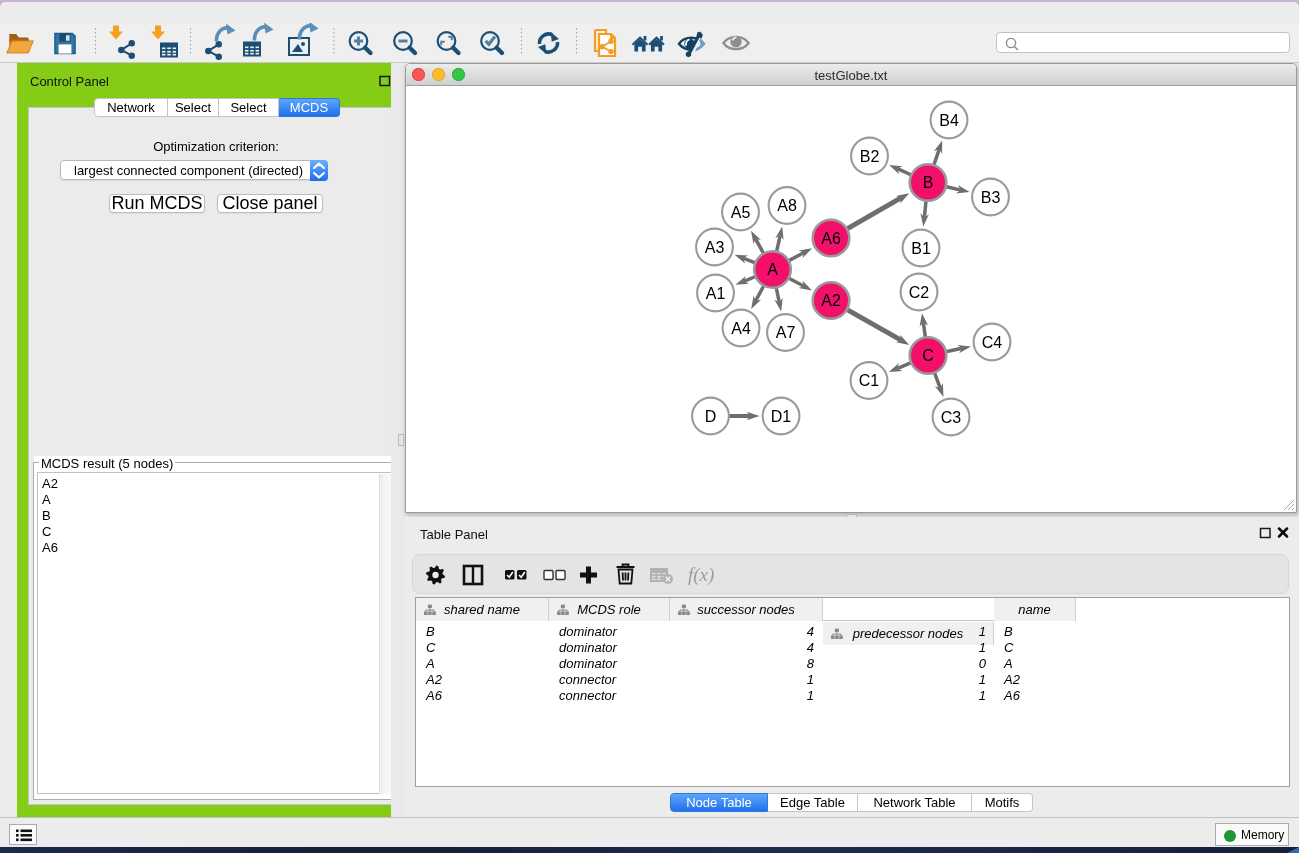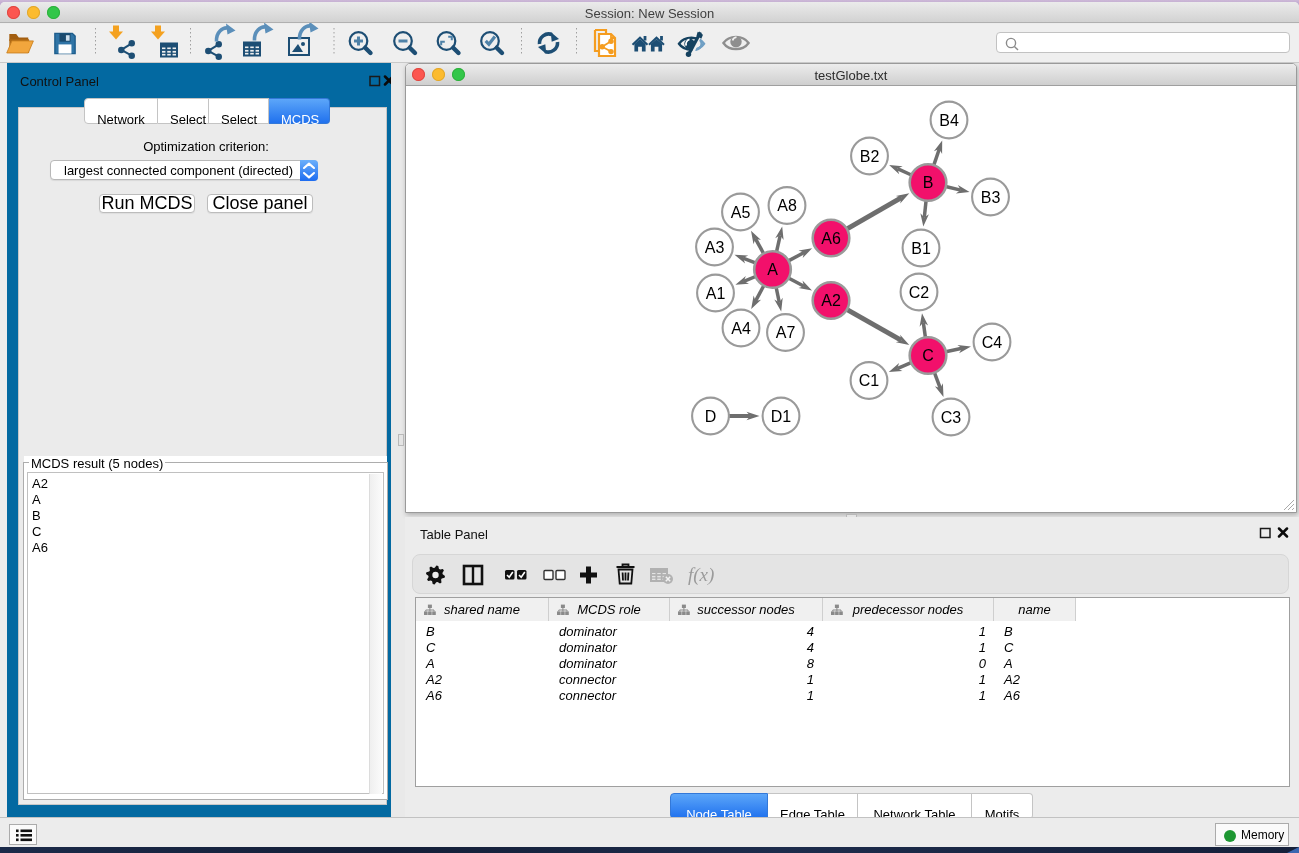--- a/index.html
+++ b/index.html
@@ -30,27 +30,27 @@
 #titlebar .t3 { left:47px; background:#33c649; box-shadow:inset 0 0 0 1px #2eaf3c; }
 #title-text { left:0; top:4px; width:1299px; text-align:center; font-size:13px; color:#404040; }
 
 
 #toolbar { left:0; top:22px; width:1299px; height:39px; background:#efefef;
   border-bottom:1px solid #c9c9c9; z-index:3; }
 #searchbox { left:996px; top:8px; width:294px; height:21px; background:#fff;
   border:1px solid #c2c2c2; border-radius:4px; }
 
 
-#cp { left:7px; top:60px; width:391px; height:757px; background:#0369a1; }
+#cp { left:17px; top:60px; width:391px; height:757px; background:#84cc16; }
 #cp-title { left:13px; top:12px; font-size:13px; color:#111; }
 #cp-panel { left:11px; top:45px; width:369px; height:698px;
   border:1px solid #c6c6c6; background:#ebebeb; }
 .tabs { position:absolute; display:flex; }
 .tab { height:19px; line-height:17px; font-size:13px; color:#000; background:#fff;
-  border:1px solid #c4c4c4; border-left:none; padding:12px; text-align:center; }
+  border:1px solid #c4c4c4; border-left:none; padding:0; text-align:center; }
 .tab.first { border-left:1px solid #c4c4c4; border-radius:4px 0 0 4px; }
 .tab.last { border-radius:0 4px 4px 0; }
 .tab.sel { background:linear-gradient(#5ca6f9,#2071ee); color:#fff; border-color:#3378d8; }
 #cp-tabs { left:77px; top:36px; }
 #opt-label { left:8px; top:77px; width:382px; text-align:center; font-size:13px; color:#000; }
 #opt-select { left:43px; top:98px; width:268px; height:20px; background:#fff;
   border:1px solid #b8b8b8; border-radius:4px; box-shadow:0 1px 1px rgba(0,0,0,.08); }
 #opt-select .txt { position:absolute; left:13px; top:2px; font-size:13px; color:#000; }
 #opt-select .stepper { position:absolute; right:-1px; top:-1px; width:18px; height:21px;
   background:linear-gradient(#6cb0fb,#1d6cf0); border-radius:0 4px 4px 0; }
@@ -124,26 +124,20 @@
   border:1px solid #ababab; font-size:12px; color:#000; }
 #mem-btn .dot { position:absolute; left:8px; top:5.5px; width:12px; height:12px;
   border-radius:50%; background:#1d9732; }
 #mem-btn .lbl { position:absolute; left:25px; top:4px; }
 svg { display:block; }
 </style>
 </head>
 <body>
 <div class="abs" id="desktop-top"></div>
 <div class="abs" id="win">
-  <div class="abs" id="titlebar">
-    <div class="tl t1"></div>
-      <div class="tl t2"></div>
-      <div class="tl t3"></div>
-    <div class="abs" id="title-text">Session: New Session</div>
-  </div>
   <div class="abs" id="toolbar">
     <svg class="abs" style="left:0;top:-1px;" width="1299" height="39" viewBox="0 0 1299 39">
         <g transform="translate(20.5,20.5) scale(0.86)">
           <path d="M-13,-11 L-5,-11 L-2,-7 L9,-7 L9,-3 L-13,-3 Z" fill="#a35e10"></path>
           <path d="M-13,11 L-13,-5 L10,-5 L10,11 Z" fill="#b06a16"></path>
           <path d="M-16,11 L-10,-3 L15,-3 L9,11 Z" fill="#f2a63d" stroke="#c87f1e" stroke-width="1"></path>
         </g>
         <g transform="translate(65,20.5) scale(0.92)">
           <path d="M-11,-11 L8,-11 L11,-8 L11,11 L-11,11 Z" fill="#2f74a6" stroke="#1d5d8c" stroke-width="1.5"></path>
           <rect x="-6" y="-11" width="12" height="9" fill="#1a4a6e"></rect>
@@ -541,21 +535,21 @@
                   <rect x="5.1" y="7.4" width="3.6" height="3.6"></rect>
                   <rect x="9.2" y="7.4" width="3.6" height="3.6"></rect>
                 </g>
                 <g fill="none" stroke="#8a8a8a" stroke-width="1">
                   <path d="M6.9,4 L6.9,6 M2.8,7.4 L2.8,6 L11,6 L11,7.4 M6.9,6 L6.9,7.4"></path>
                 </g>
               </svg>
             </span>
             <div class="lbl">successor nodes</div>
           </div>
-          <div class="th" style="left:407px;width:171px;">
+          <div class="th" style="left:407px;width:171px;margin-top:24px;">
             <span class="hicon">
               <svg class="hi" width="14" height="12" viewBox="0 0 14 12">
                 <g fill="#8a8a8a" stroke="none">
                   <rect x="4.9" y="0.6" width="4" height="3.4"></rect>
                   <rect x="1" y="7.4" width="3.6" height="3.6"></rect>
                   <rect x="5.1" y="7.4" width="3.6" height="3.6"></rect>
                   <rect x="9.2" y="7.4" width="3.6" height="3.6"></rect>
                 </g>
                 <g fill="none" stroke="#8a8a8a" stroke-width="1">
                   <path d="M6.9,4 L6.9,6 M2.8,7.4 L2.8,6 L11,6 L11,7.4 M6.9,6 L6.9,7.4"></path>

